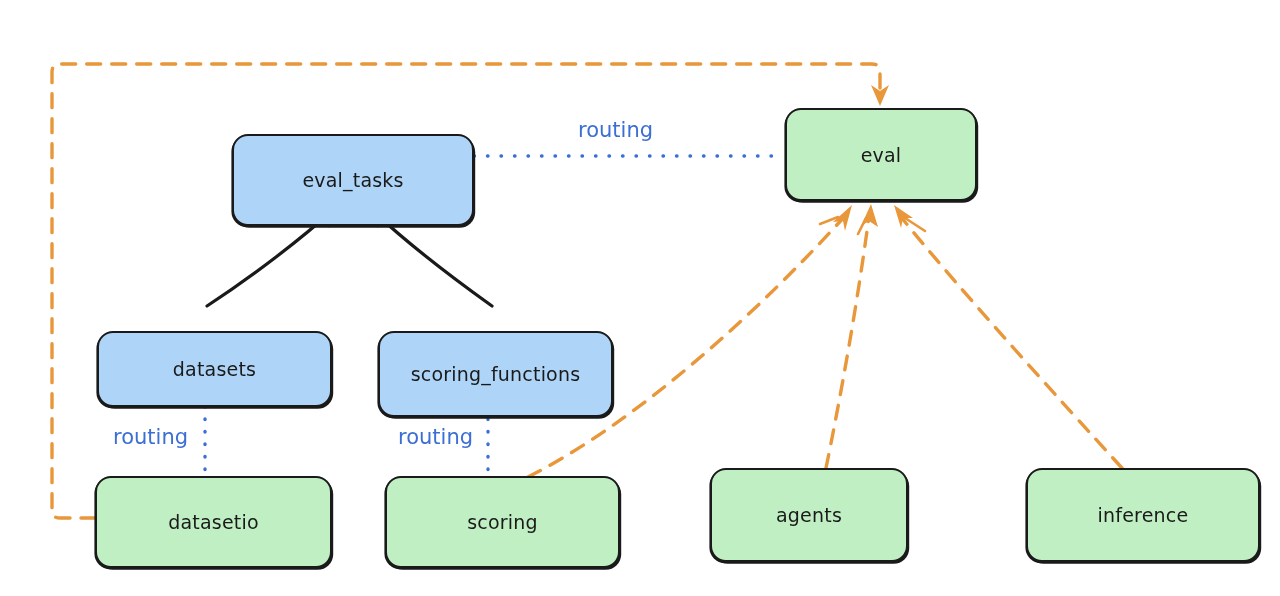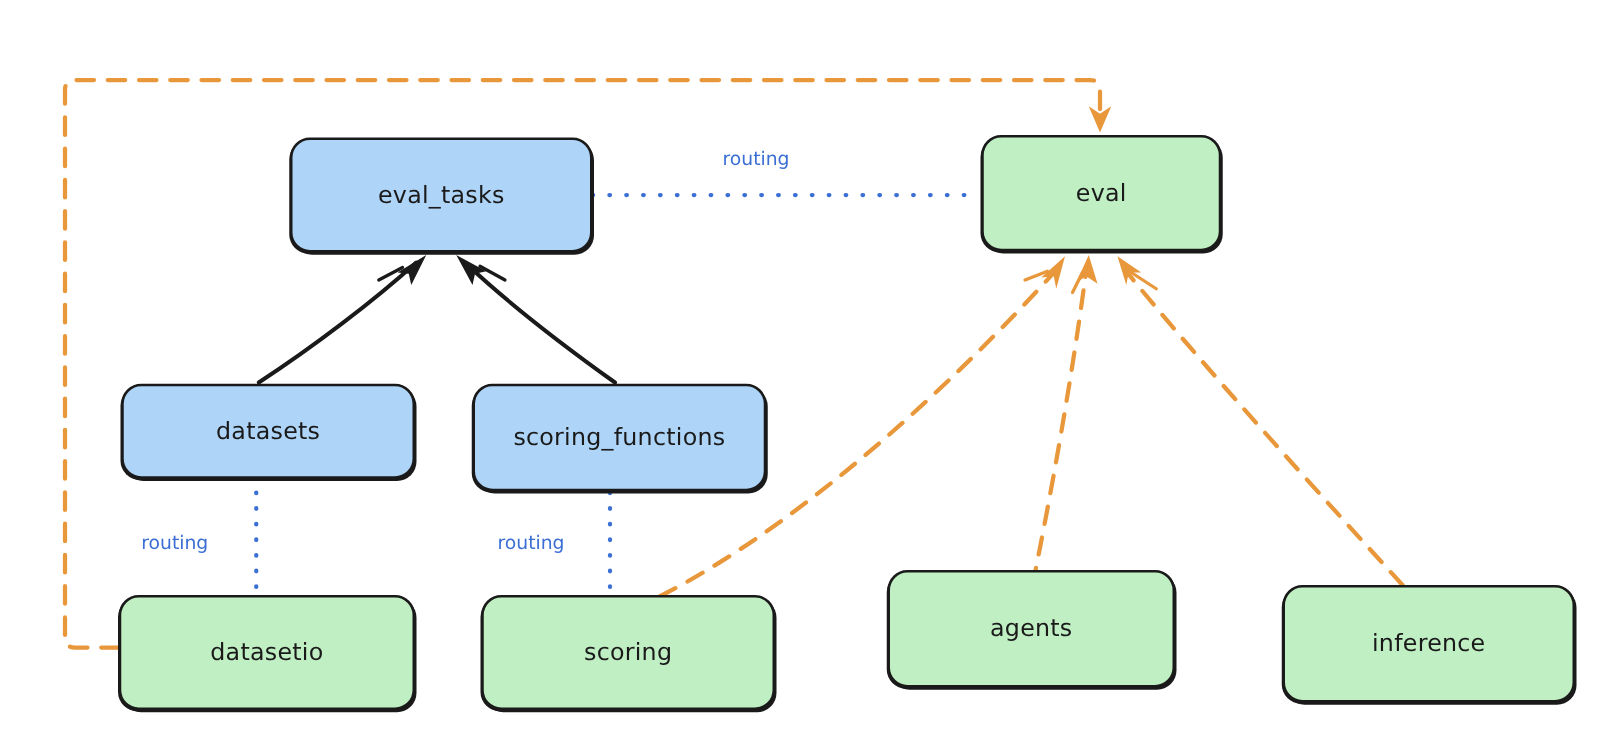--- a/index.html
+++ b/index.html
@@ -18,26 +18,26 @@
     box-sizing:border-box;
     border:2.6px solid #1a1a1a;
     border-radius:16px;
     color:#1a1a1a;
     font-size:19px;
     letter-spacing:.2px;
     text-align:center;
     z-index:3;
     box-shadow:1.6px 2.2px 0 -0.4px #1a1a1a, -1.2px 1.6px 0 -0.6px #1a1a1a;
   }
-  .node.api{background:#aed4f7;}
+  .node.api{background:#aed4f7;margin-top:24px;}
   .node.provider{background:#c0efc3;}
   .edge-label{
     position:absolute;
     color:#3b6fd4;
-    font-size:15px;
+    font-size:21px;
     white-space:nowrap;
     z-index:4;
   }
 </style>
 </head>
 <body>
 
 <div id="stage">
 
   <svg id="edges" viewBox="0 0 1280 596" xmlns="http://www.w3.org/2000/svg">
@@ -107,21 +107,21 @@
   </div>
 
   <div class="node provider" style="left:95px;top:476px;width:237px;height:92px;">
     <span>datasetio</span>
   </div>
 
   <div class="node provider" style="left:385px;top:476px;width:235px;height:92px;">
     <span>scoring</span>
   </div>
 
-  <div class="node provider" style="left:710px;top:456px;width:230px;height:94px;">
+  <div class="node provider" style="left:710px;top:468px;width:198px;height:94px;">
     <span>agents</span>
   </div>
 
   <div class="node provider" style="left:1026px;top:468px;width:234px;height:94px;">
     <span>inference</span>
   </div>
 
   <div class="edge-label" style="left:578px;top:118px;">routing</div>
 
   <div class="edge-label" style="left:113px;top:425px;">routing</div>

